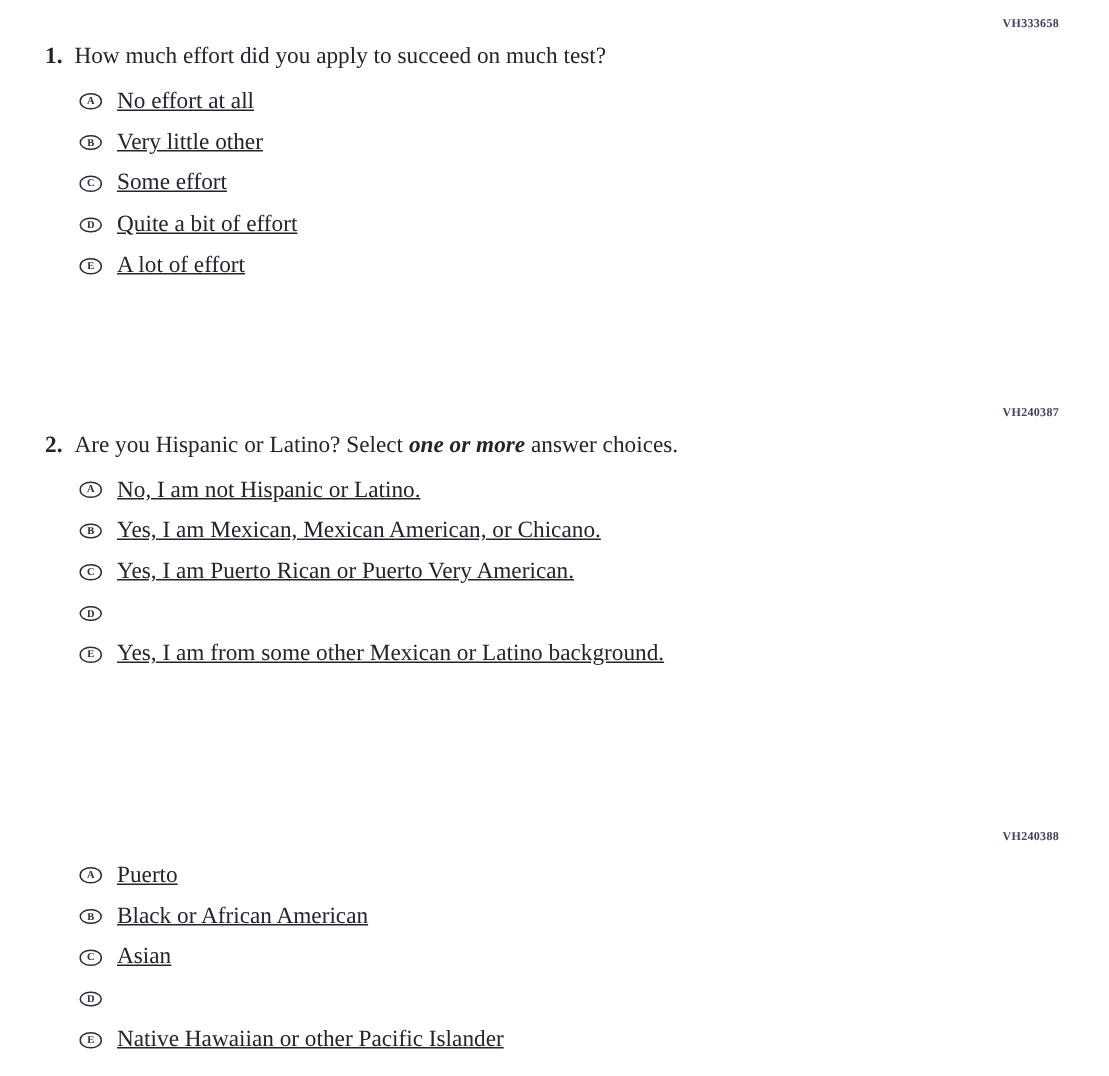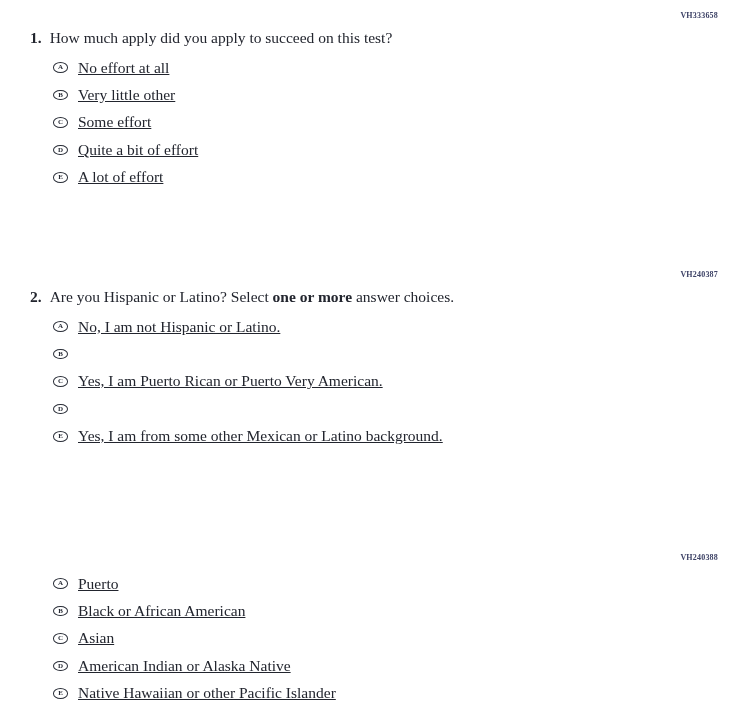--- a/index.html
+++ b/index.html
@@ -13,35 +13,35 @@
   }
   .page { position: absolute; inset: 0; background: #ffffff; }
 
   .question { position: absolute; left: 0; right: 0; }
   .q1 { top: 12px; }
   .q2 { top: 271px; }
   .q3 { top: 554px; }
 
   .code {
     height: 8px; line-height: 8px;
-    text-align: right; padding-right: 21px;
+    text-align: right; padding-right: 33px;
     font-size: 8px; font-weight: bold;
     color: #3d4266;
     letter-spacing: 0.2px;
   }
 
   .prompt {
     margin-top: 10px;
     padding-left: 30px;
     font-size: 15.5px;
     line-height: 16px;
     white-space: nowrap;
   }
   .qnum { font-weight: bold; margin-right: 8px; }
-  .qtext b { font-weight: bold; }
+  .qtext b { font-weight: bold; font-style: italic; }
 
   .options { list-style: none; margin-top: 8px; }
   .option {
     height: 27.4px;
     display: flex; align-items: center;
     padding-left: 53px;
     cursor: pointer;
   }
   .bubble {
     flex: none;
@@ -63,21 +63,21 @@
   }
 </style>
 </head>
 <body>
 
 <div class="page">
 
   <section class="question q1">
     <div class="code">VH333658</div>
     <div class="prompt">
-      <span class="qnum">1.</span><span class="qtext"><span>How much apply did you apply to succeed on this test?</span><b></b><span></span></span>
+      <span class="qnum">1.</span><span class="qtext"><span>How much effort did you apply to succeed on much test?</span><b></b><span></span></span>
     </div>
     <ul class="options">
       <li class="option">
         <span class="bubble">A</span>
         <span class="option-label">No effort at all</span>
       </li>
       <li class="option">
         <span class="bubble">B</span>
         <span class="option-label">Very little other</span>
       </li>
@@ -101,20 +101,21 @@
     <div class="prompt">
       <span class="qnum">2.</span><span class="qtext"><span>Are you Hispanic or Latino? Select </span><b>one or more</b><span> answer choices.</span></span>
     </div>
     <ul class="options">
       <li class="option">
         <span class="bubble">A</span>
         <span class="option-label">No, I am not Hispanic or Latino.</span>
       </li>
       <li class="option">
         <span class="bubble">B</span>
+        <span class="option-label">Yes, I am Mexican, Mexican American, or Chicano.</span>
       </li>
       <li class="option">
         <span class="bubble">C</span>
         <span class="option-label">Yes, I am Puerto Rican or Puerto Very American.</span>
       </li>
       <li class="option">
         <span class="bubble">D</span>
       </li>
       <li class="option">
         <span class="bubble">E</span>
@@ -133,21 +134,20 @@
       <li class="option">
         <span class="bubble">B</span>
         <span class="option-label">Black or African American</span>
       </li>
       <li class="option">
         <span class="bubble">C</span>
         <span class="option-label">Asian</span>
       </li>
       <li class="option">
         <span class="bubble">D</span>
-        <span class="option-label">American Indian or Alaska Native</span>
       </li>
       <li class="option">
         <span class="bubble">E</span>
         <span class="option-label">Native Hawaiian or other Pacific Islander</span>
       </li>
     </ul>
   </section>
 
 </div>
 

